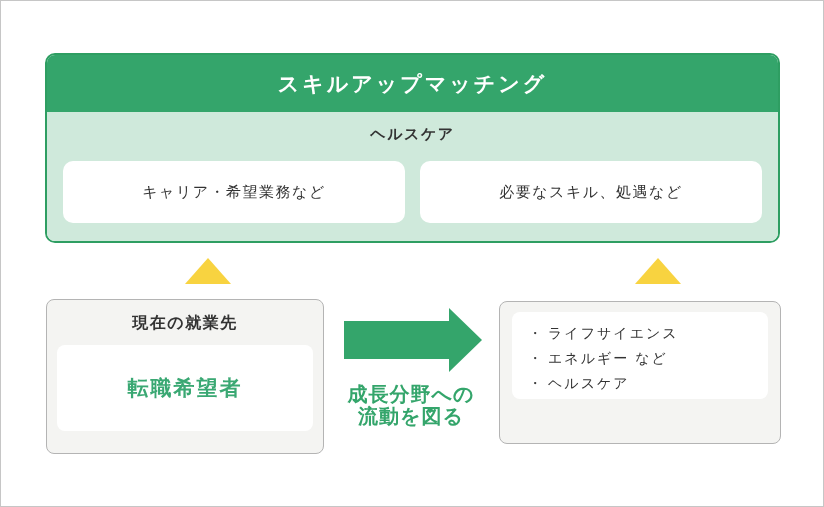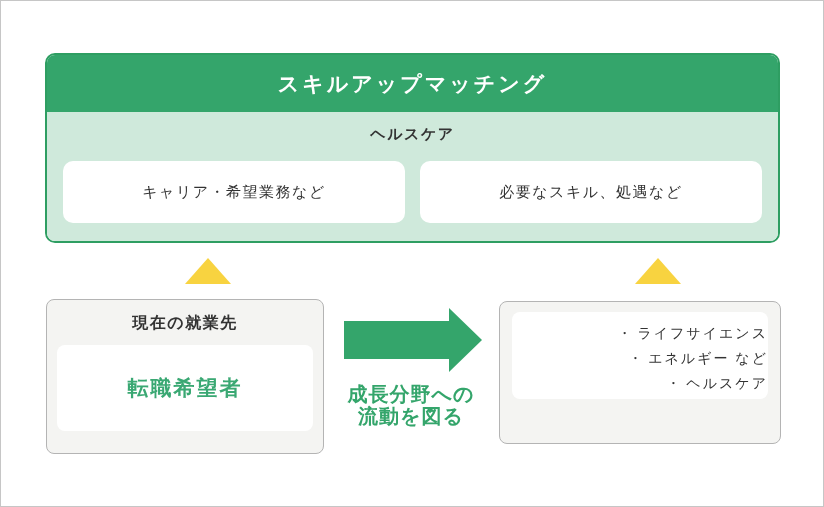--- a/index.html
+++ b/index.html
@@ -135,21 +135,21 @@
   }
   .job-changer {
     color: #3aa873;
     font-size: 21px;
     font-weight: 700;
     letter-spacing: 2px;
   }
   .box-growth .inner-card {
     margin: 10px 12px 0 12px;
     height: 87px;
-    text-align: right;
+    text-align: left;
     padding: 9px 0 0 16px;
     box-sizing: border-box;
   }
   .bullet-row {
     font-size: 14px;
     font-weight: 500;
     letter-spacing: 2px;
     line-height: 25px;
     color: #333333;
     white-space: nowrap;

